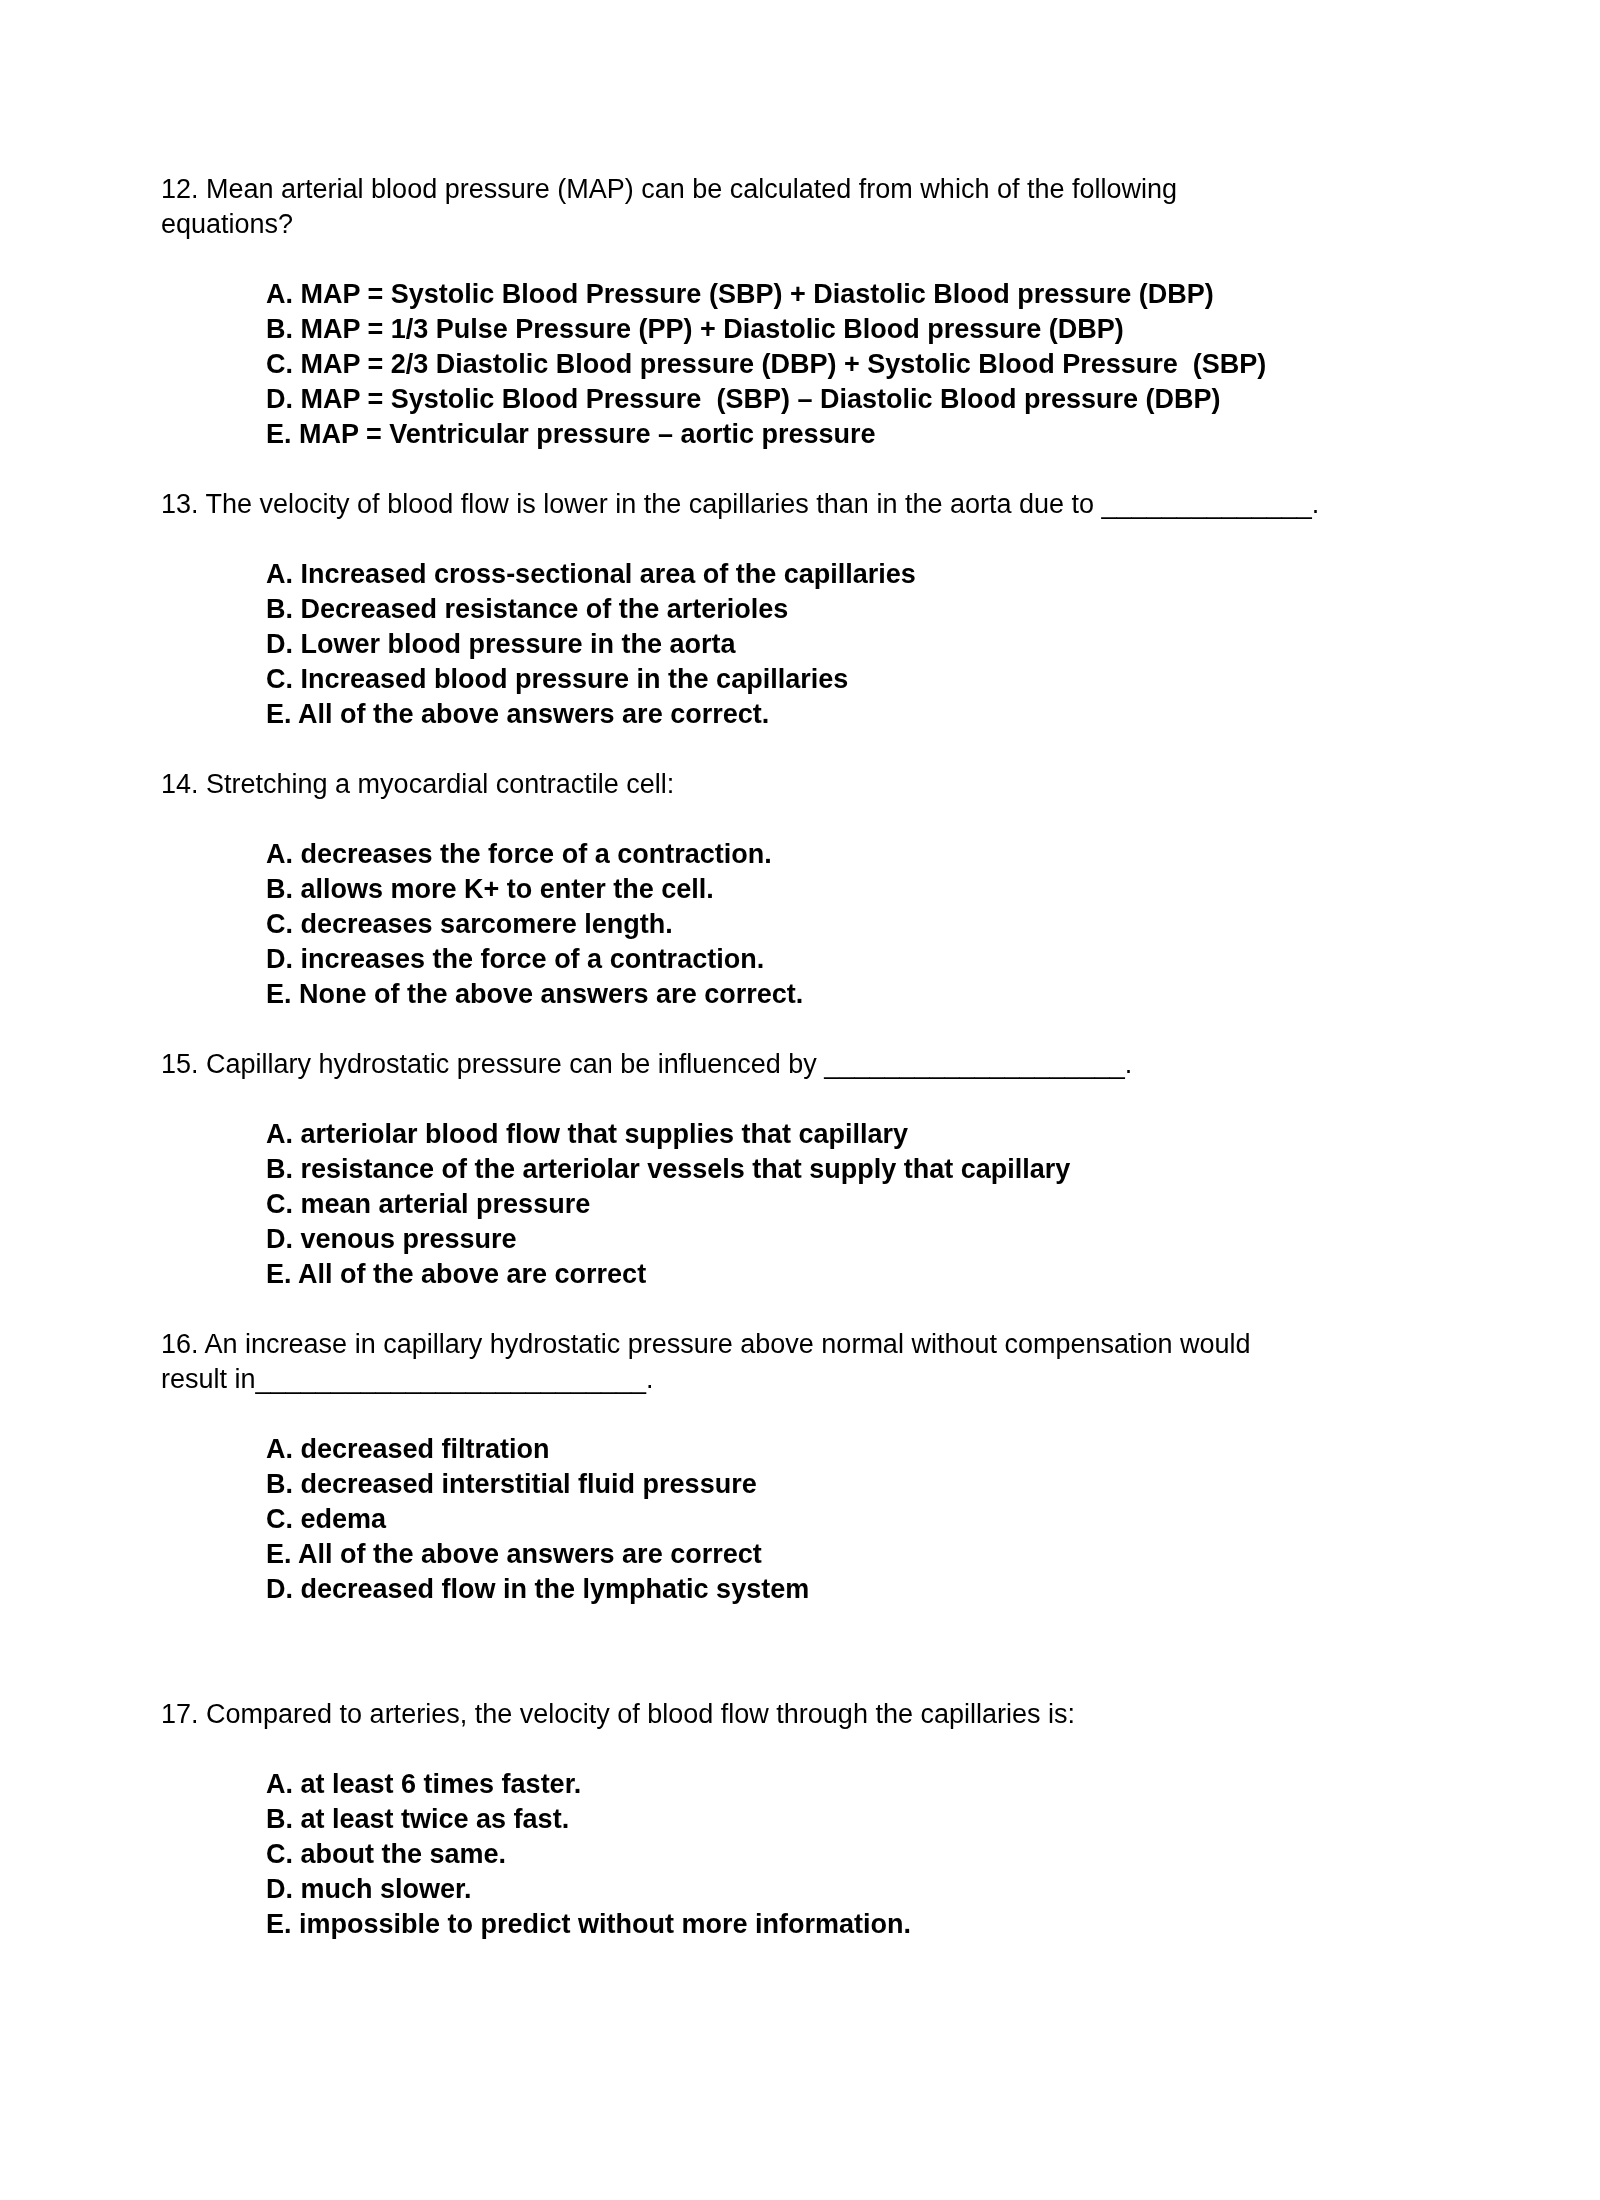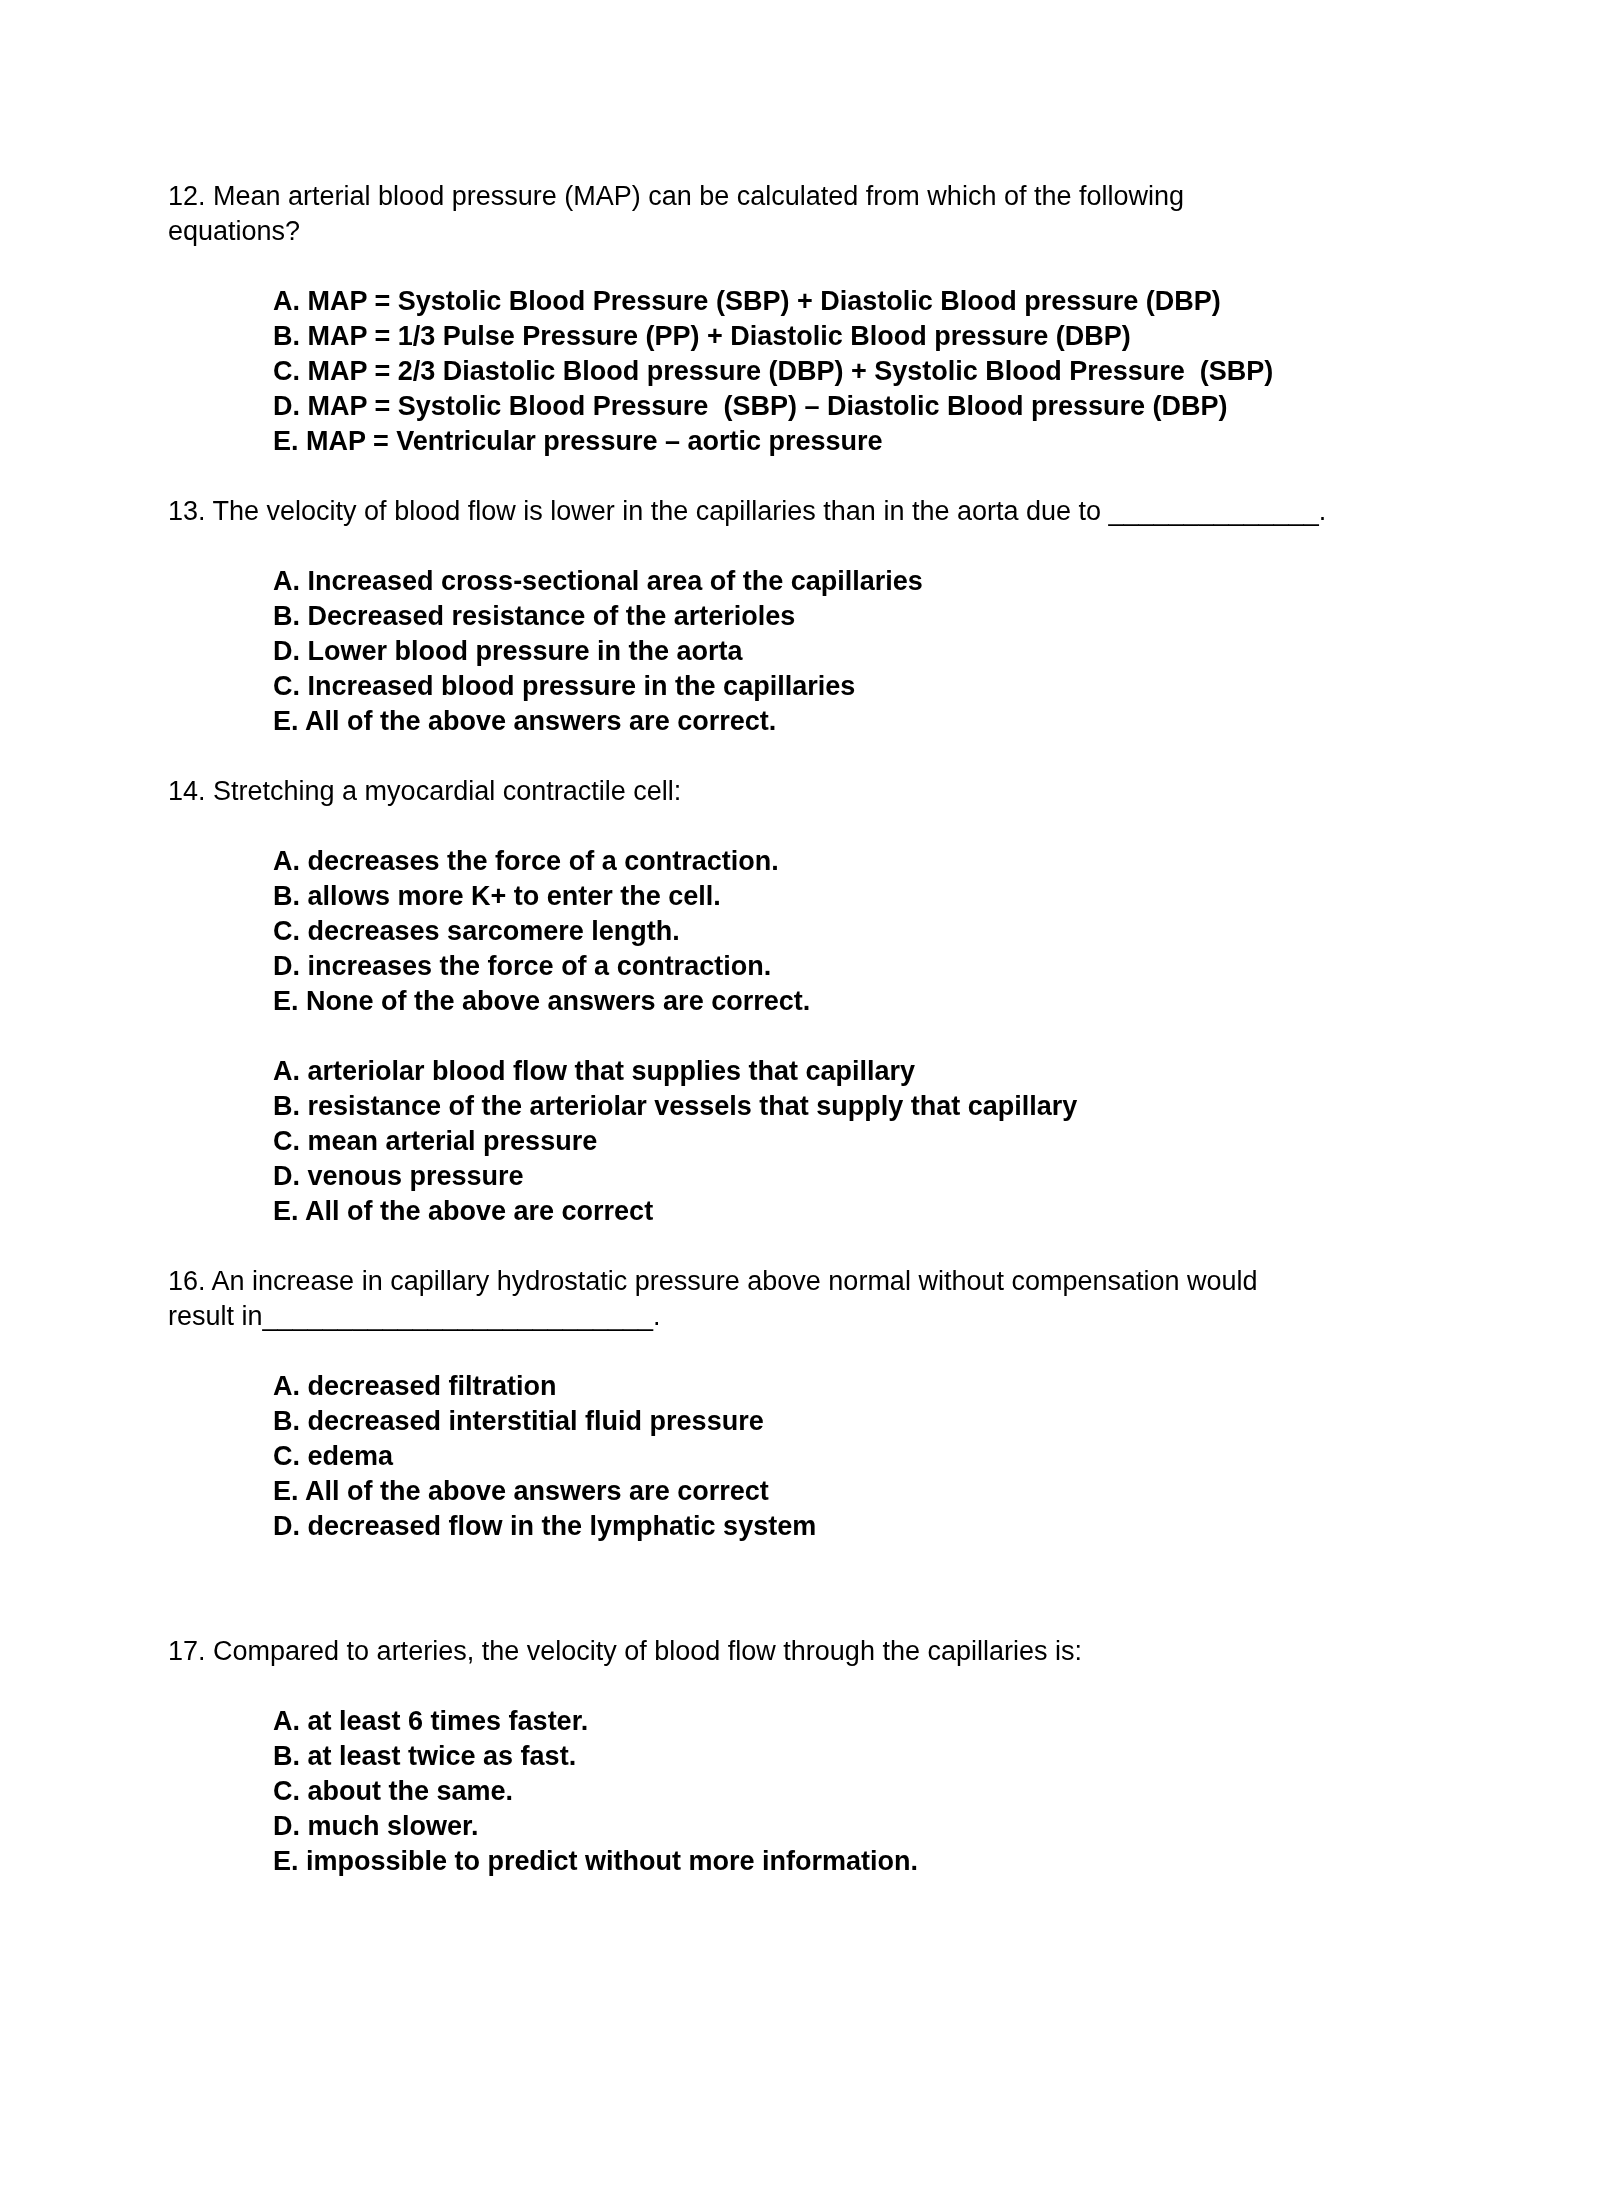--- a/index.html
+++ b/index.html
@@ -9,21 +9,21 @@
     width: 1600px;
     height: 2200px;
     background: #ffffff;
     color: #000000;
     padding: 168px 60px 0 157px;
     font-family: "Liberation Sans", sans-serif;
     font-size: 27px;
     line-height: 35px;
     overflow: hidden;
   }
-  .question { margin: 11px; }
+  .question { margin: 4px; }
   .stem { margin: 0; }
   .stem-line { display: block; white-space: pre; }
   .options { margin: 35px 0 35px 105px; font-weight: bold; }
   .option { white-space: pre; }
   .question.extra-gap { margin-top: 90px; }
 </style>
 </head>
 <body>
 
 <div class="page">
@@ -62,20 +62,23 @@
     <div class="options">
       <div class="option">A. decreases the force of a contraction.</div>
       <div class="option">B. allows more K+ to enter the cell.</div>
       <div class="option">C. decreases sarcomere length.</div>
       <div class="option">D. increases the force of a contraction.</div>
       <div class="option">E. None of the above answers are correct.</div>
     </div>
   </section>
 
   <section class="question">
+    <p class="stem">
+      <span class="stem-line">15. Capillary hydrostatic pressure can be influenced by ____________________.</span>
+    </p>
     <div class="options">
       <div class="option">A. arteriolar blood flow that supplies that capillary</div>
       <div class="option">B. resistance of the arteriolar vessels that supply that capillary</div>
       <div class="option">C. mean arterial pressure</div>
       <div class="option">D. venous pressure</div>
       <div class="option">E. All of the above are correct</div>
     </div>
   </section>
 
   <section class="question">

